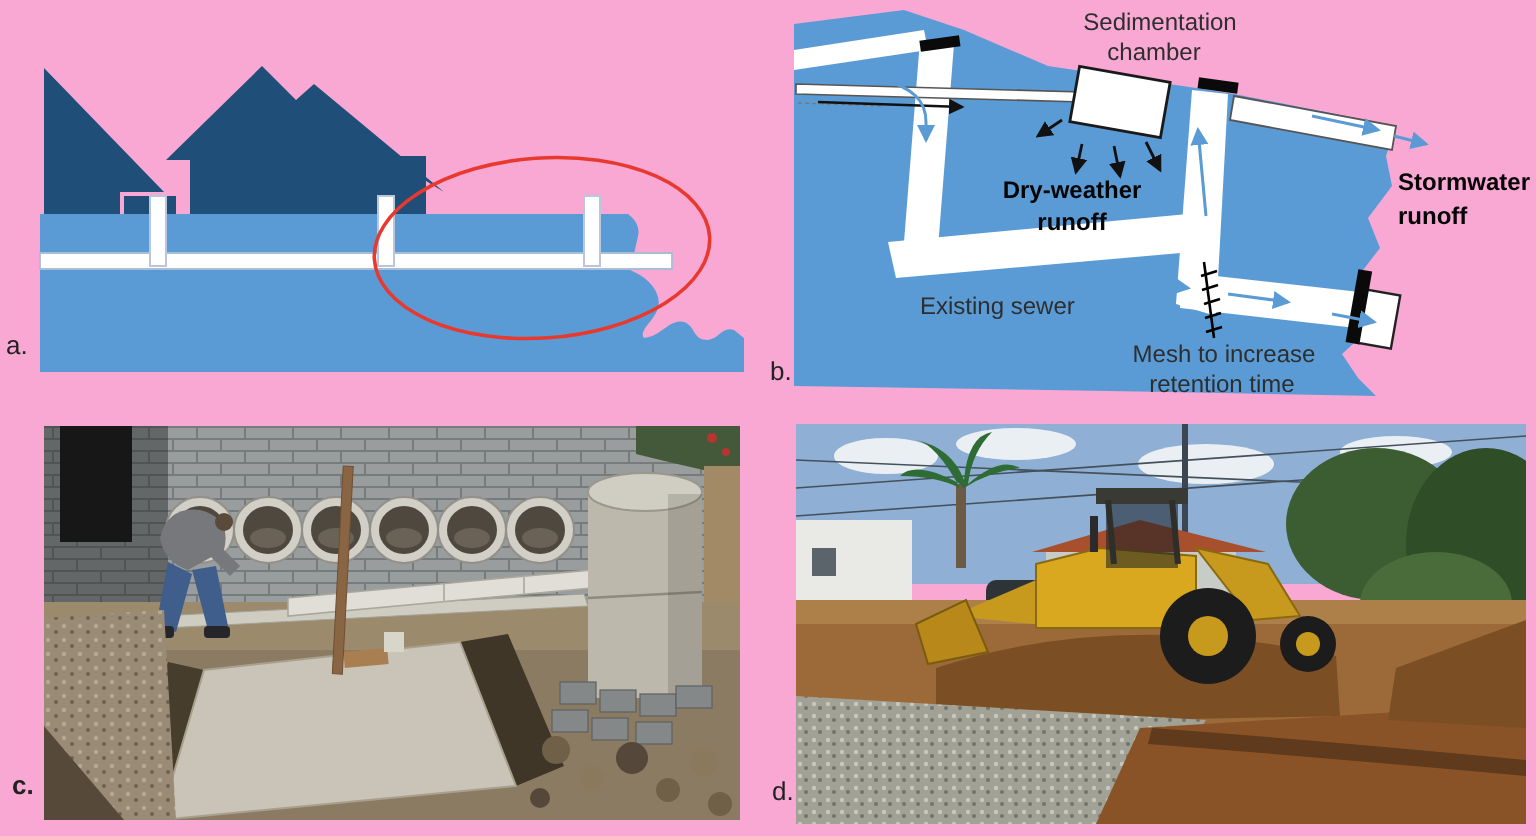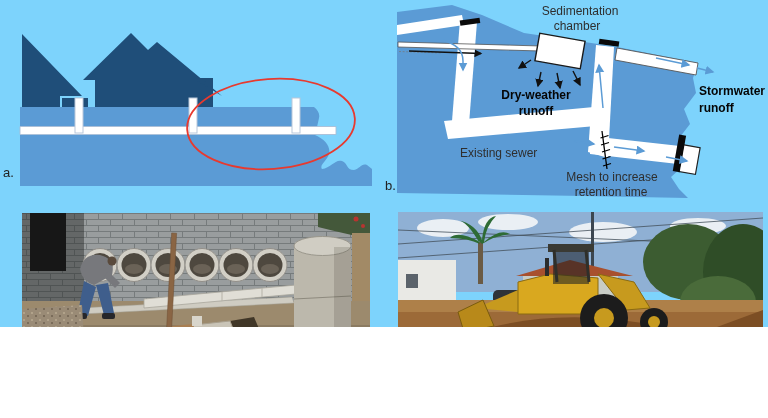--- a/index.html
+++ b/index.html
@@ -1,16 +1,16 @@
 <!DOCTYPE html>
 <html><head>
 <meta charset="utf-8">
 <style>
   html,body{margin:0;padding:0;background:#fff;}
-  .page{position:relative;width:768px;height:327px;background:#7dd3fc;overflow:hidden;
+  .page{position:relative;width:768px;height:418px;background:#f9a8d4;overflow:hidden;
         font-family:"Liberation Sans",sans-serif;}
   .panel-svg{position:absolute;display:block;}
   .plabel{position:absolute;font-size:13px;color:#222;line-height:1;}
   .plabel.bold{font-weight:700;}
   svg text{font-family:"Liberation Sans",sans-serif;}
   .ann{fill:#2e2e2e;font-size:12px;}
   .ann-bold{fill:#050505;font-size:12px;font-weight:700;}
 </style>
 </head>
 <body>

